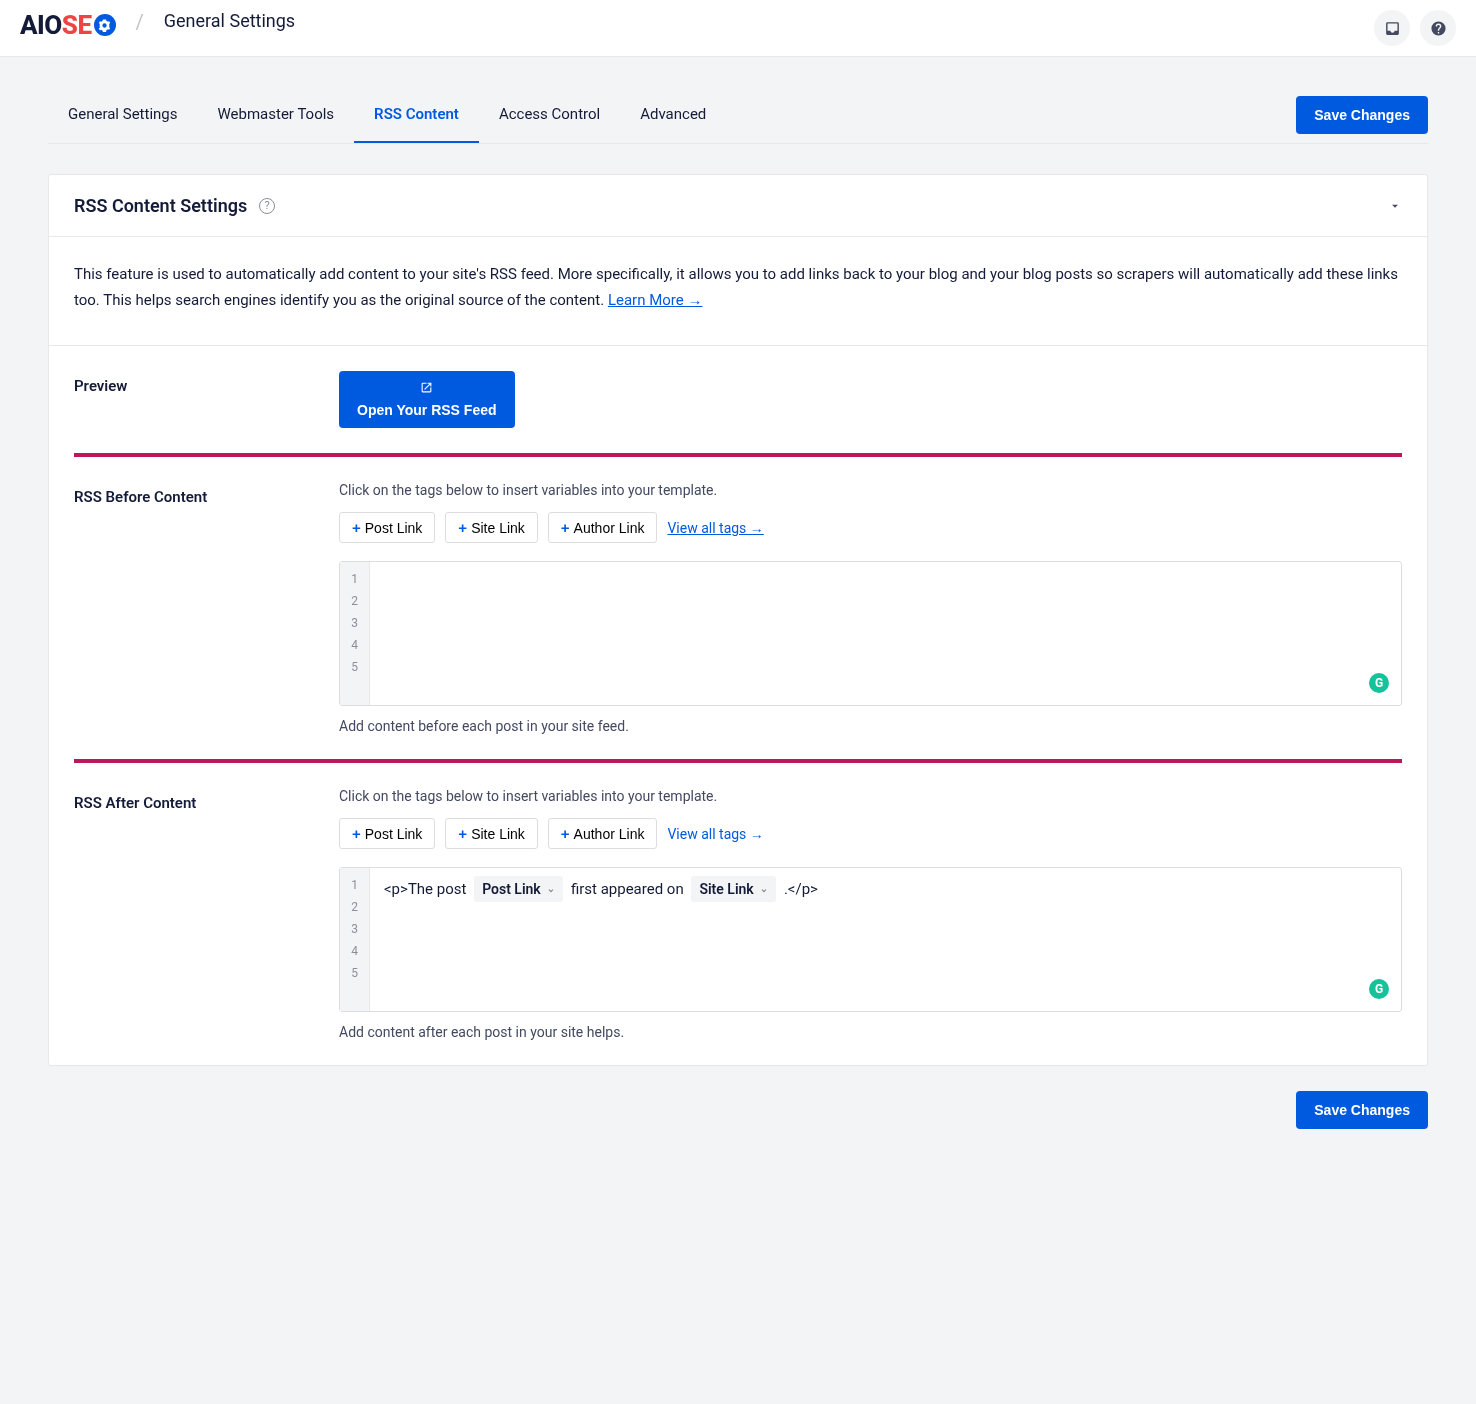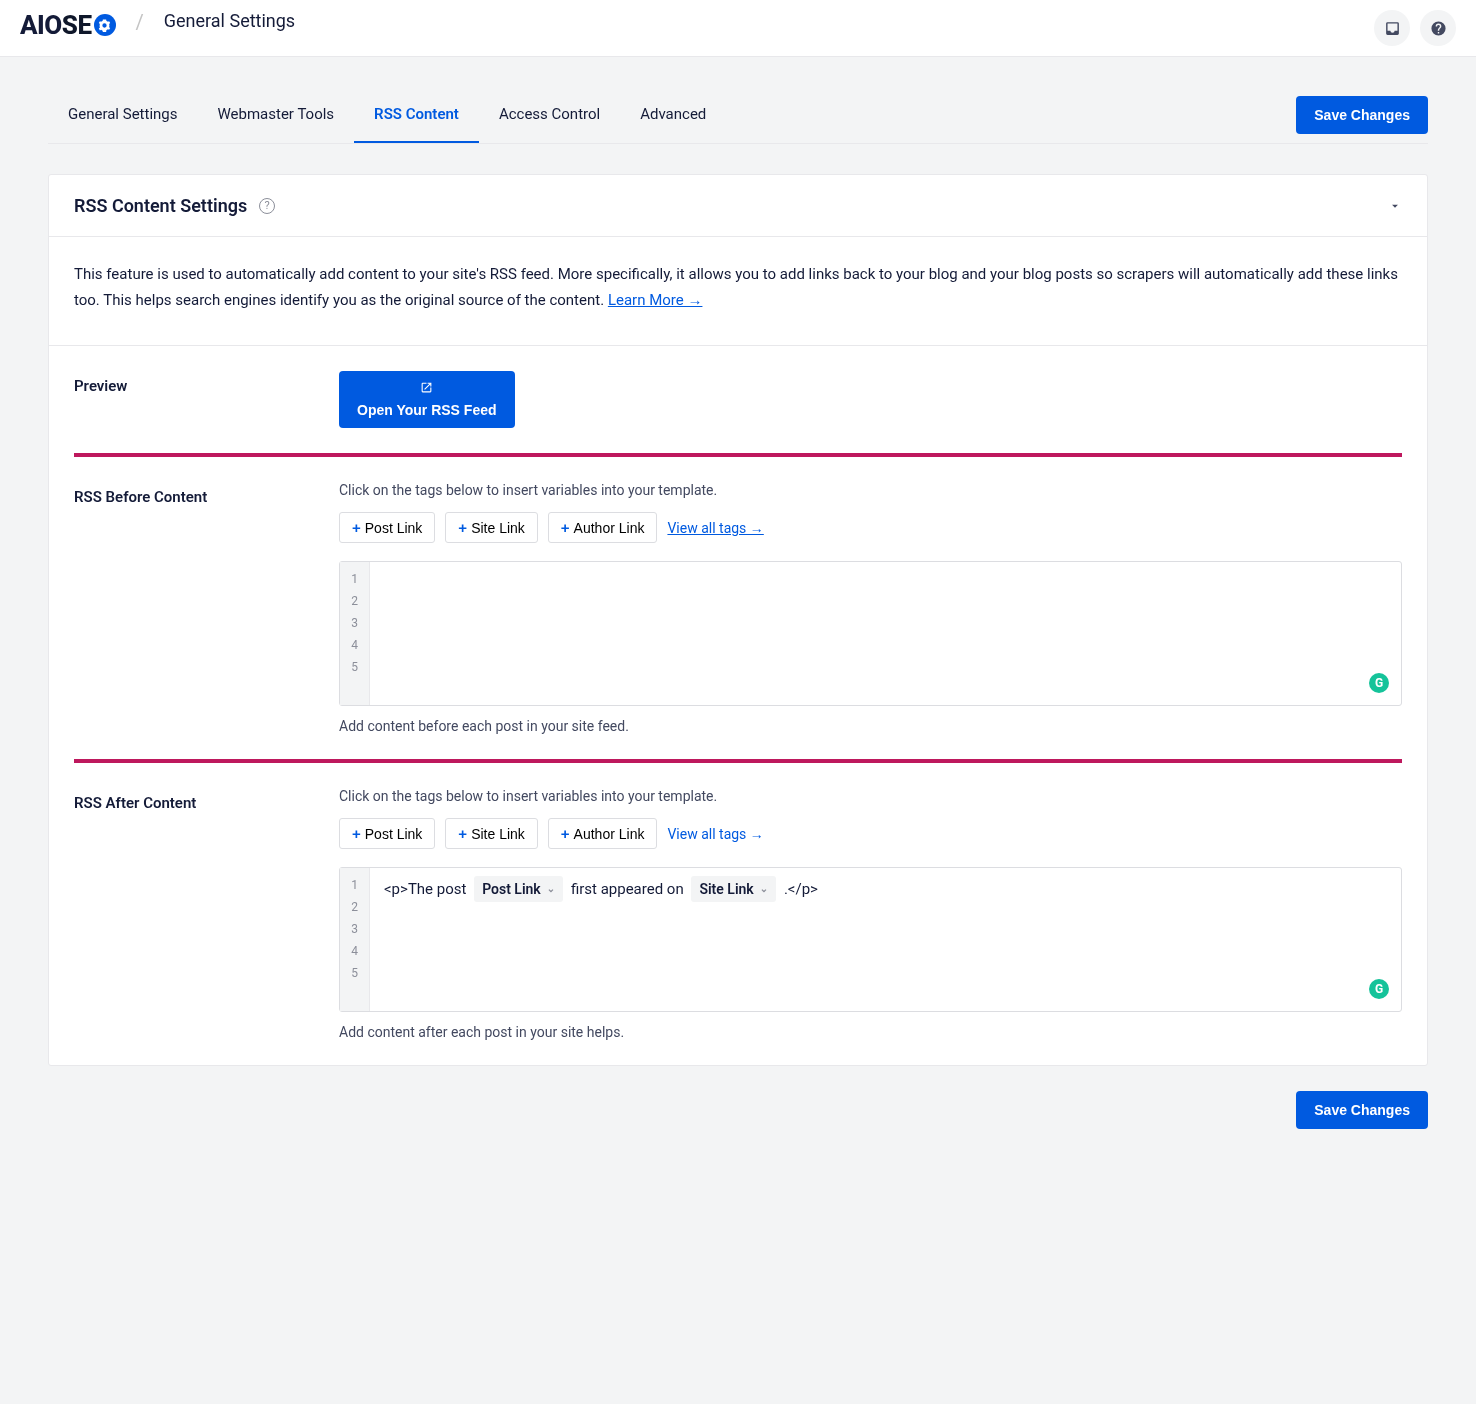--- a/index.html
+++ b/index.html
@@ -1,20 +1,20 @@
 <!DOCTYPE html>
 <html><head>
 <meta charset="utf-8">
 <style>
 * { box-sizing: border-box; margin: 0; padding: 0; }
 body { font-family: -apple-system, BlinkMacSystemFont, "Segoe UI", Roboto, sans-serif; background: #f3f4f5; color: #141b38; font-size: 14px; }
 .topbar { background: #fff; display: flex; align-items: flex-start; padding: 10px 20px; border-bottom: 1px solid #e8e8eb; }
 .logo { font-weight: 800; font-size: 26px; letter-spacing: -0.5px; display: flex; align-items: center; }
 .logo .aio { color: #141b38; }
-.logo .seo { color: #0f172a; }
+.logo .seo { color: #ef4444; }
 .logo-icon { width: 22px; height: 22px; background: #005ae0; border-radius: 50%; margin-left: 2px; display: inline-flex; align-items: center; justify-content: center; }
 .logo-icon svg { width: 13px; height: 13px; fill: #fff; }
 .crumb-sep { margin: 0 20px; color: #c4c4c4; font-size: 20px; }
 .crumb-title { font-size: 18px; color: #141b38; }
 .top-spacer { flex: 1; }
 .icon-btn { width: 36px; height: 36px; border-radius: 50%; background: #f3f4f5; border: none; margin-left: 10px; display: inline-flex; align-items: center; justify-content: center; cursor: pointer; }
 .icon-btn svg { width: 17px; height: 17px; fill: #434960; }
 .container { padding: 30px 40px; max-width: 1460px; margin: 0 auto; }
 .tabrow { display: flex; align-items: center; border-bottom: 1px solid #e8e8eb; margin-bottom: 30px; }
 .tab { padding: 18px 20px; font-size: 15px; color: #141b38; cursor: pointer; border-bottom: 2px solid transparent; }

